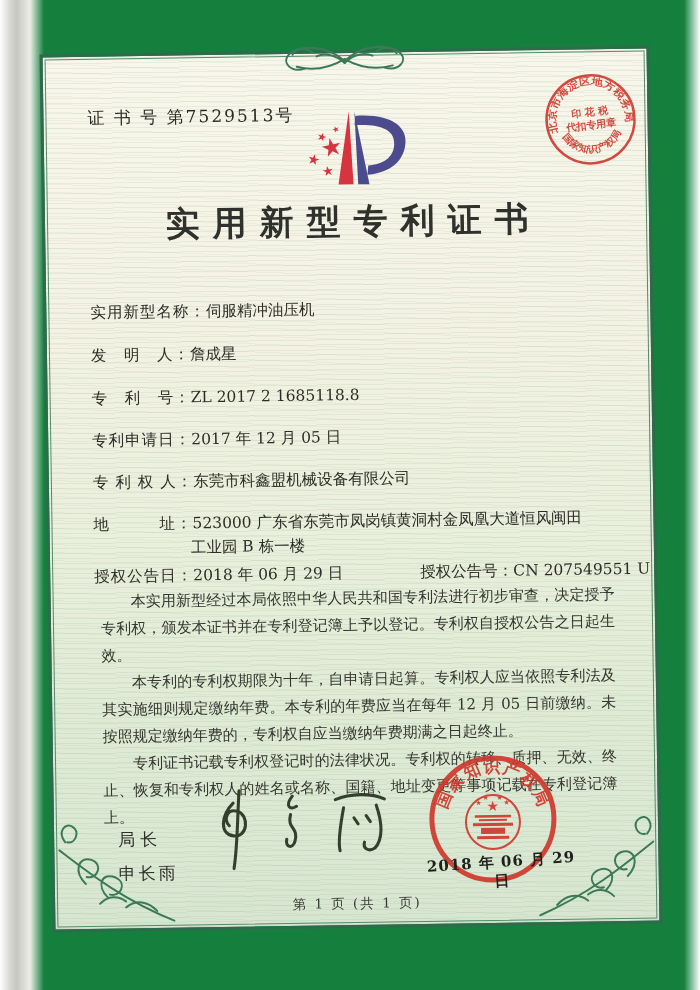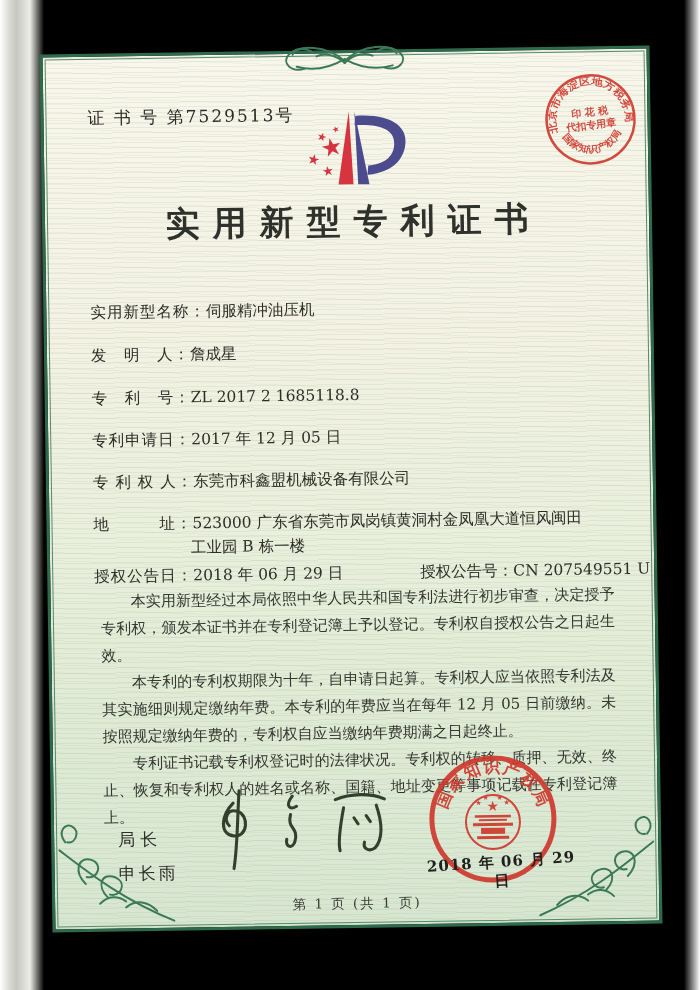--- a/index.html
+++ b/index.html
@@ -1,18 +1,18 @@
 <!DOCTYPE html>
 <html><head>
 <meta charset="utf-8">
 <style>
   html,body{margin:0;padding:0;}
   .page{
     position:relative;width:700px;height:990px;overflow:hidden;
-    background:#000000;
+    background:#15803d;
     font-family:"DejaVu Serif","Liberation Serif",serif;
   }
   .scan-edge{
     position:absolute;left:0;top:0;width:44px;height:100%;
     background:linear-gradient(90deg,#ffffff 0%,#dcdcd7 20%,#c7c7c2 38%,#ededE8 68%,rgba(248,246,239,0) 100%);
   }
   .scan-edge-right{
     position:absolute;right:0;top:0;width:16px;height:100%;
     background:linear-gradient(270deg,#ffffff 0%,rgba(248,246,239,0) 100%);
   }

